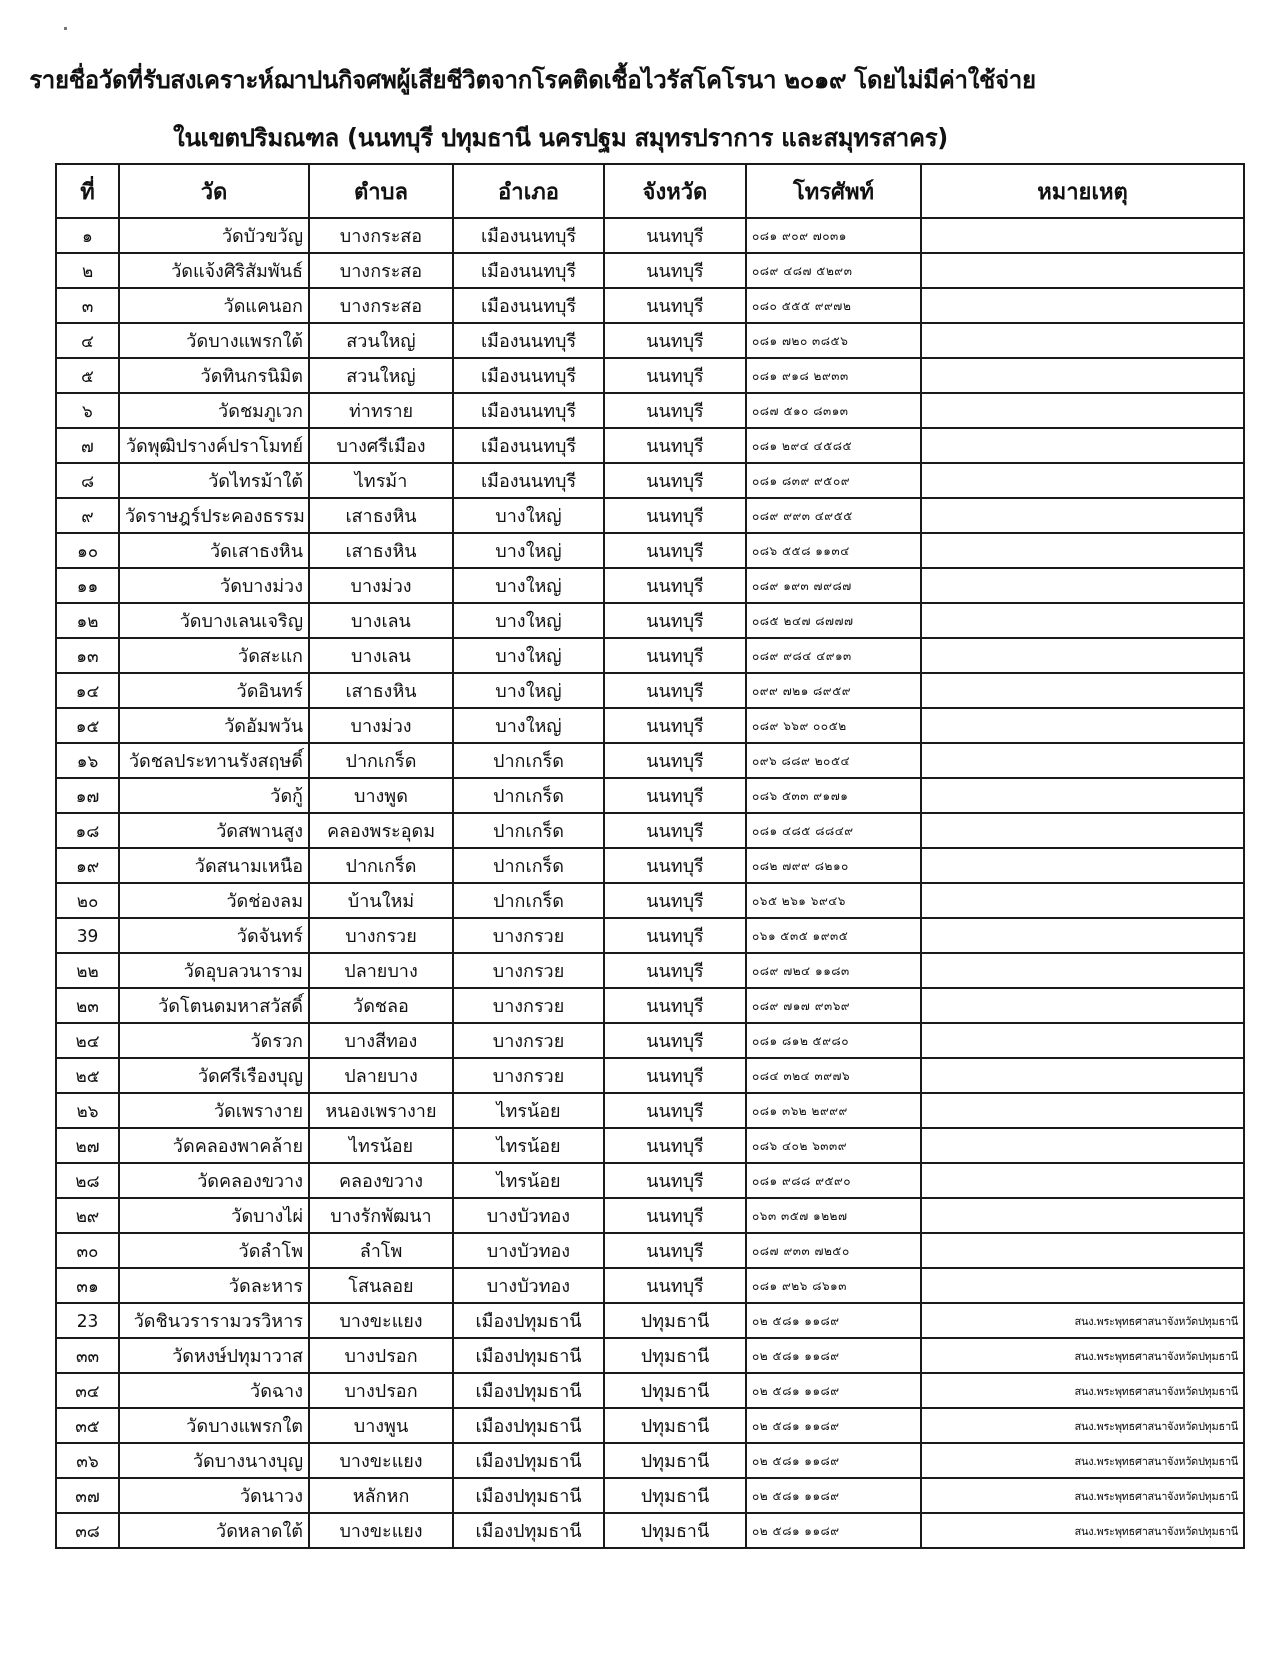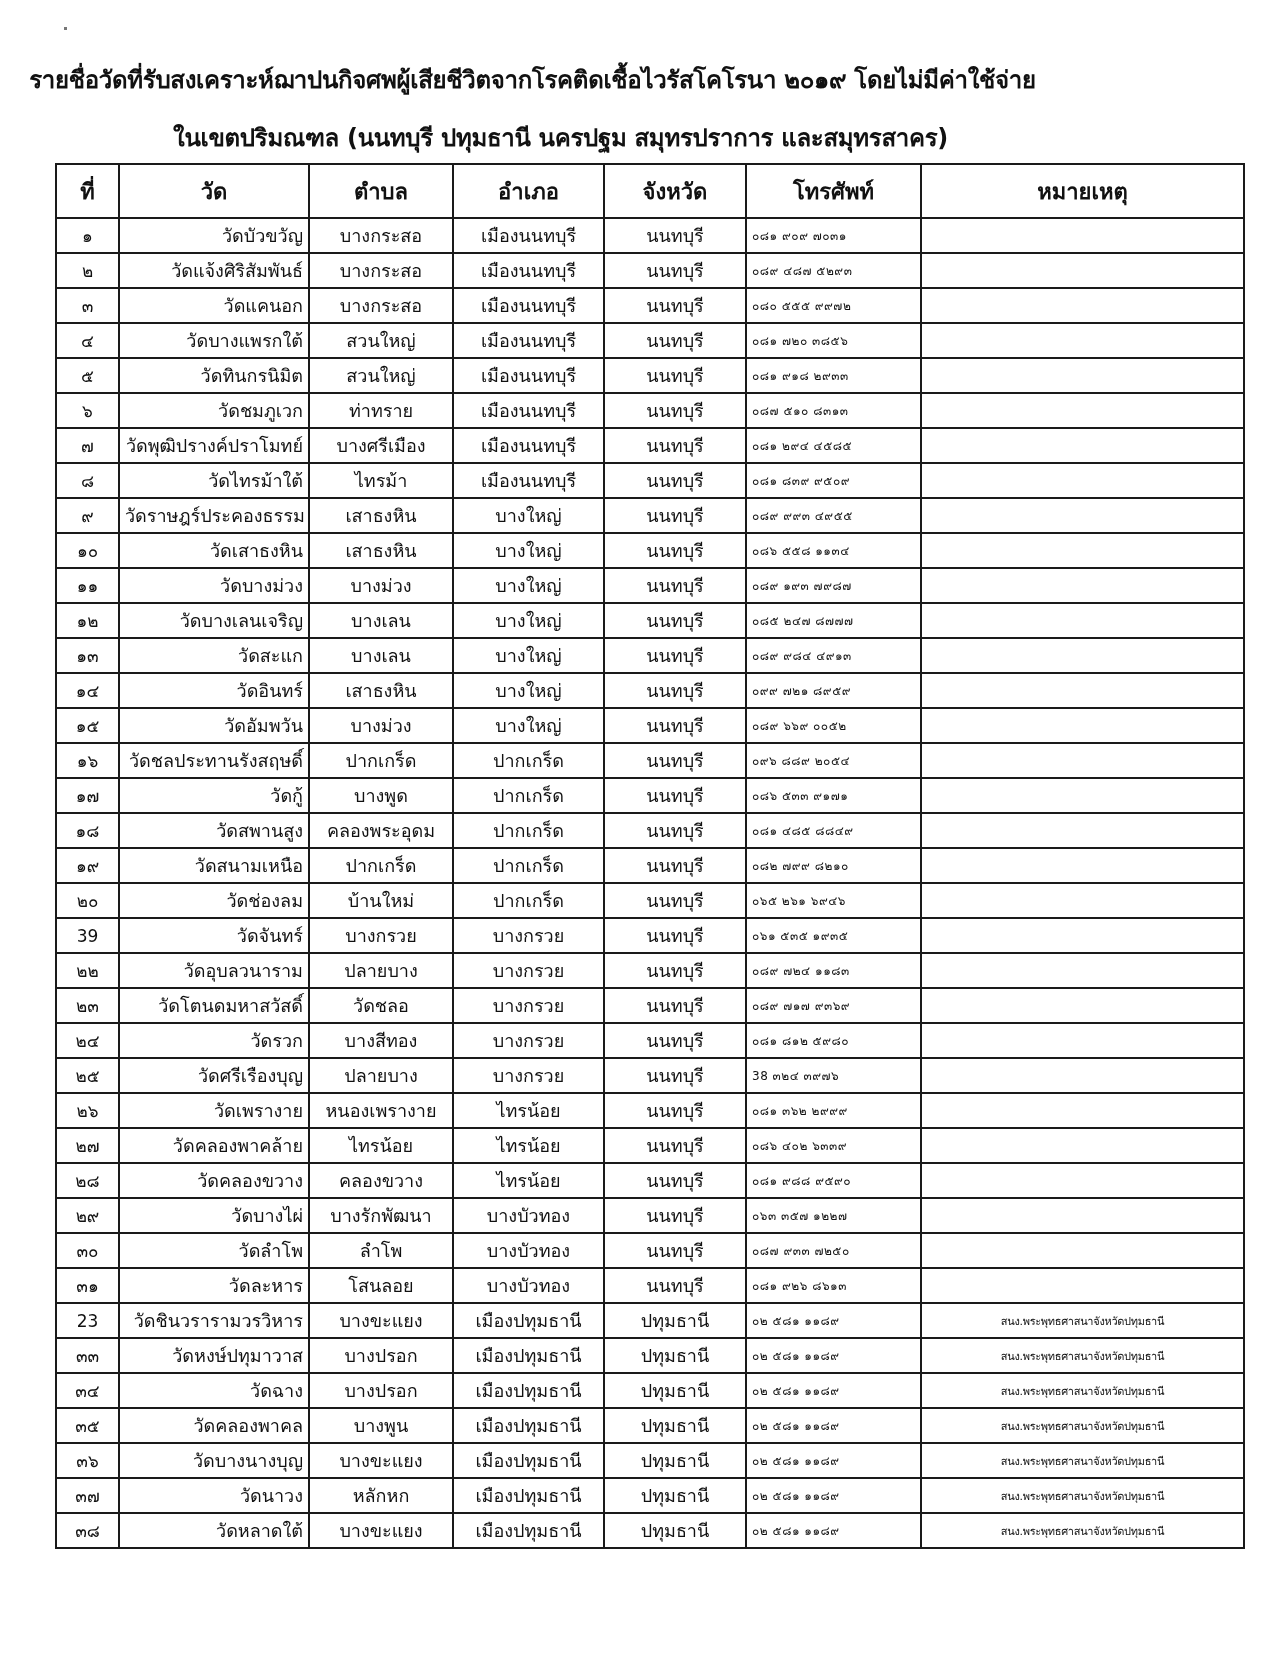--- a/index.html
+++ b/index.html
@@ -22,21 +22,21 @@
     border: 2px solid #1a1a1a; padding: 0 5px; white-space: nowrap; overflow: hidden;
   }
   th {
     height: 52px; font-size: 22px; font-weight: bold; text-align: center;
   }
   td { height: 33px; font-size: 18px; }
   td.c-no { text-align: center; font-size: 17px; }
   td.c-wat { text-align: right; }
   td.c-tam, td.c-amp, td.c-prov { text-align: center; }
   td.c-tel { text-align: left; font-size: 12px; letter-spacing: 0.5px; }
-  td.c-note { text-align: center; font-size: 11px; letter-spacing: -0.3px; }
+  td.c-note { text-align: right; font-size: 11px; letter-spacing: -0.3px; }
 </style>
 </head>
 <body>
 
 <div class="speck"></div>
 
 <div class="title t1">รายชื่อวัดที่รับสงเคราะห์ฌาปนกิจศพผู้เสียชีวิตจากโรคติดเชื้อไวรัสโคโรนา ๒๐๑๙ โดยไม่มีค่าใช้จ่าย</div>
 <div class="title t2">ในเขตปริมณฑล (นนทบุรี ปทุมธานี นครปฐม สมุทรปราการ และสมุทรสาคร)</div>
 
 <table>
@@ -276,21 +276,21 @@
         <td class="c-prov">นนทบุรี</td>
         <td class="c-tel">๐๘๑ ๘๑๒ ๕๙๘๐</td>
         <td class="c-note"></td>
       </tr>
       <tr>
         <td class="c-no">๒๕</td>
         <td class="c-wat">วัดศรีเรืองบุญ</td>
         <td class="c-tam">ปลายบาง</td>
         <td class="c-amp">บางกรวย</td>
         <td class="c-prov">นนทบุรี</td>
-        <td class="c-tel">38 ๓๒๔ ๓๙๗๖</td>
+        <td class="c-tel">๐๘๔ ๓๒๔ ๓๙๗๖</td>
         <td class="c-note"></td>
       </tr>
       <tr>
         <td class="c-no">๒๖</td>
         <td class="c-wat">วัดเพรางาย</td>
         <td class="c-tam">หนองเพรางาย</td>
         <td class="c-amp">ไทรน้อย</td>
         <td class="c-prov">นนทบุรี</td>
         <td class="c-tel">๐๘๑ ๓๖๒ ๒๙๙๙</td>
         <td class="c-note"></td>
@@ -362,21 +362,21 @@
         <td class="c-no">๓๔</td>
         <td class="c-wat">วัดฉาง</td>
         <td class="c-tam">บางปรอก</td>
         <td class="c-amp">เมืองปทุมธานี</td>
         <td class="c-prov">ปทุมธานี</td>
         <td class="c-tel">๐๒ ๕๘๑ ๑๑๘๙</td>
         <td class="c-note">สนง.พระพุทธศาสนาจังหวัดปทุมธานี</td>
       </tr>
       <tr>
         <td class="c-no">๓๕</td>
-        <td class="c-wat">วัดคลองพาคล</td>
+        <td class="c-wat">วัดบางแพรกใต</td>
         <td class="c-tam">บางพูน</td>
         <td class="c-amp">เมืองปทุมธานี</td>
         <td class="c-prov">ปทุมธานี</td>
         <td class="c-tel">๐๒ ๕๘๑ ๑๑๘๙</td>
         <td class="c-note">สนง.พระพุทธศาสนาจังหวัดปทุมธานี</td>
       </tr>
       <tr>
         <td class="c-no">๓๖</td>
         <td class="c-wat">วัดบางนางบุญ</td>
         <td class="c-tam">บางขะแยง</td>

